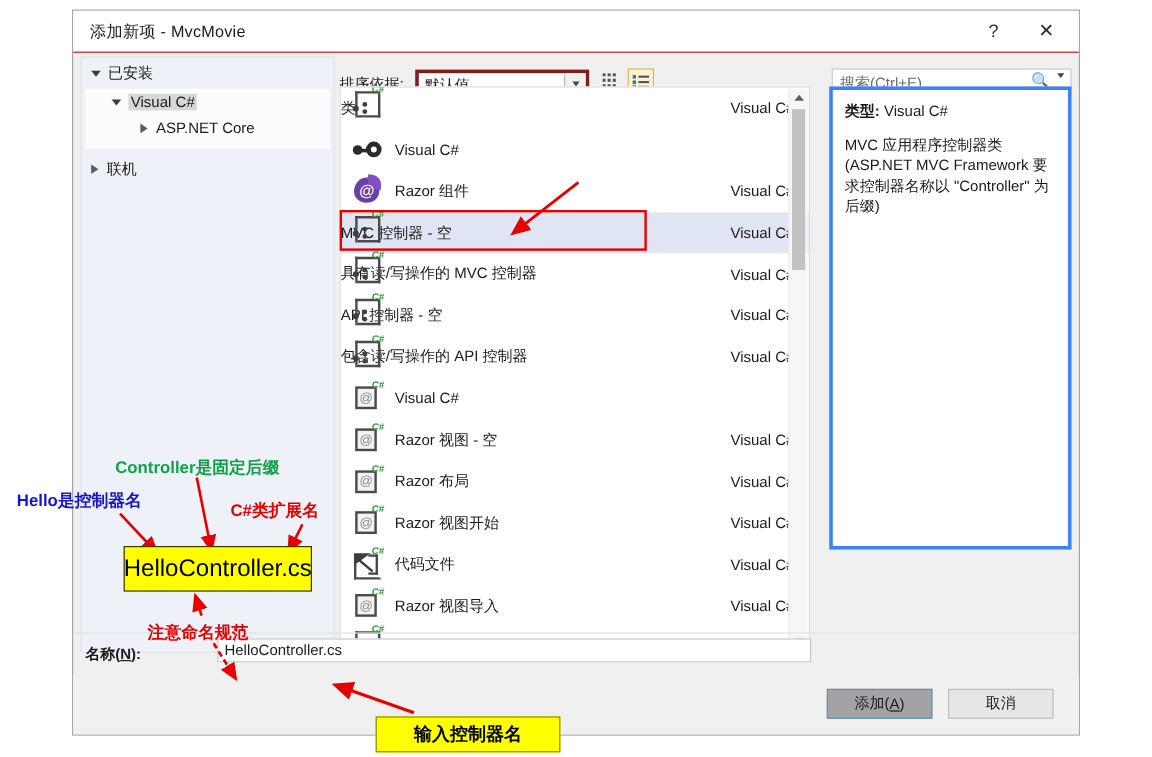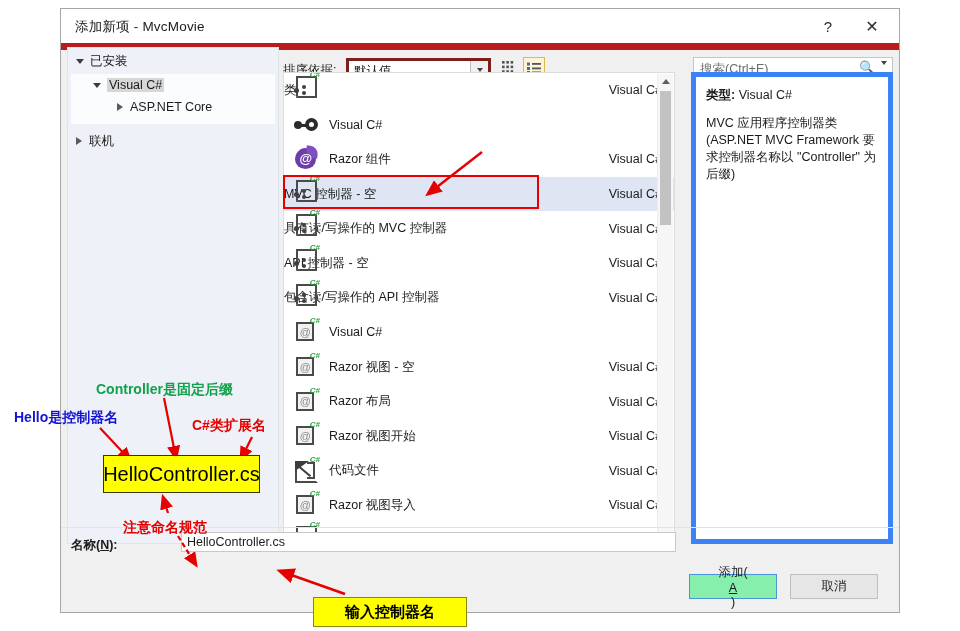--- a/index.html
+++ b/index.html
@@ -12,21 +12,21 @@
   }
   
   #dialog{
     position:absolute;left:60px;top:8px;width:840px;height:605px;
     background:#f0f0f0;
     border:1px solid #a6a6a6;
     box-sizing:border-box;
   }
   #titlebar{
     height:34px;position:relative;background:#ffffff;
-    border-bottom:7px solid #b91c1c;
+    border-bottom:1px solid #b91c1c;
   }
   #title-text{
     position:absolute;left:14px;top:9px;
     font-size:13.5px;color:#1b1b1b;letter-spacing:.2px;
   }
   .tb-btn{
     position:absolute;top:4px;width:34px;height:26px;
     display:flex;align-items:center;justify-content:center;
     font-size:15px;color:#2b2b2b;cursor:default;
   }
@@ -133,22 +133,22 @@
     border-left:1px solid #ececec;
   }
   #sb-up,#sb-dn{position:absolute;left:0;width:15px;height:15px;display:flex;align-items:center;justify-content:center;}
   #sb-up{top:0;} #sb-dn{bottom:0;}
   .sb-tri-u{width:0;height:0;border-left:4px solid transparent;border-right:4px solid transparent;border-bottom:5px solid #606060;}
   .sb-tri-d{width:0;height:0;border-left:4px solid transparent;border-right:4px solid transparent;border-top:5px solid #606060;}
   #sb-thumb{position:absolute;left:2px;top:17px;width:11px;height:134px;background:#c2c2c2;}
 
   
   #rightpanel{
-    position:absolute;left:630px;top:63px;width:202px;height:472px;
-    background:#ffffff;border:5px solid #3b82f6;box-sizing:border-box;
+    position:absolute;left:630px;top:63px;width:202px;height:386px;
+    background:#ffffff;border:3px solid #3b82f6;box-sizing:border-box;
     padding:10px 10px 0 10px;
   }
   #rp-type{font-size:12.5px;color:#1b1b1b;margin-bottom:11px;}
   #rp-type b{font-weight:bold;}
   #rp-desc{font-size:12.5px;color:#1b1b1b;line-height:17px;}
 
   
   #namerow{position:absolute;left:0;bottom:52px;width:100%;height:32px;border-top:1px solid #e3e3e3;}
   #namelabel{position:absolute;left:10px;top:9px;font-size:12.5px;color:#1b1b1b;font-weight:bold;}
   #namelabel u{text-decoration:underline;}
@@ -159,21 +159,21 @@
   #nameval{position:absolute;left:5px;top:2px;font-size:12.5px;color:#1b1b1b;}
 
   
   #footer{position:absolute;left:0;bottom:0;width:100%;height:50px;background:#f0f0f0;}
   .fbtn{
     position:absolute;top:12px;width:88px;height:25px;
     display:flex;align-items:center;justify-content:center;
     font-size:12.5px;color:#1b1b1b;background:#e6e6e6;border:1px solid #bfbfbf;
     box-sizing:border-box;
   }
-  #btn-add{right:122px;background:#86efac;border:1.6px solid #4b94d8;flex-direction:column;}
+  #btn-add{right:122px;background:#a3a3a3;border:1.6px solid #4b94d8;}
   #btn-cancel{right:21px;}
   .fbtn u{text-decoration:underline;}
 
   
   #overlay{position:absolute;left:0;top:0;width:960px;height:631px;pointer-events:none;}
   .anno{
     position:absolute;font-weight:bold;white-space:nowrap;
     font-family:"Liberation Sans","DejaVu Sans",sans-serif;
   }
   #an-hello{left:14px;top:409px;font-size:14px;color:#1414d2;}

